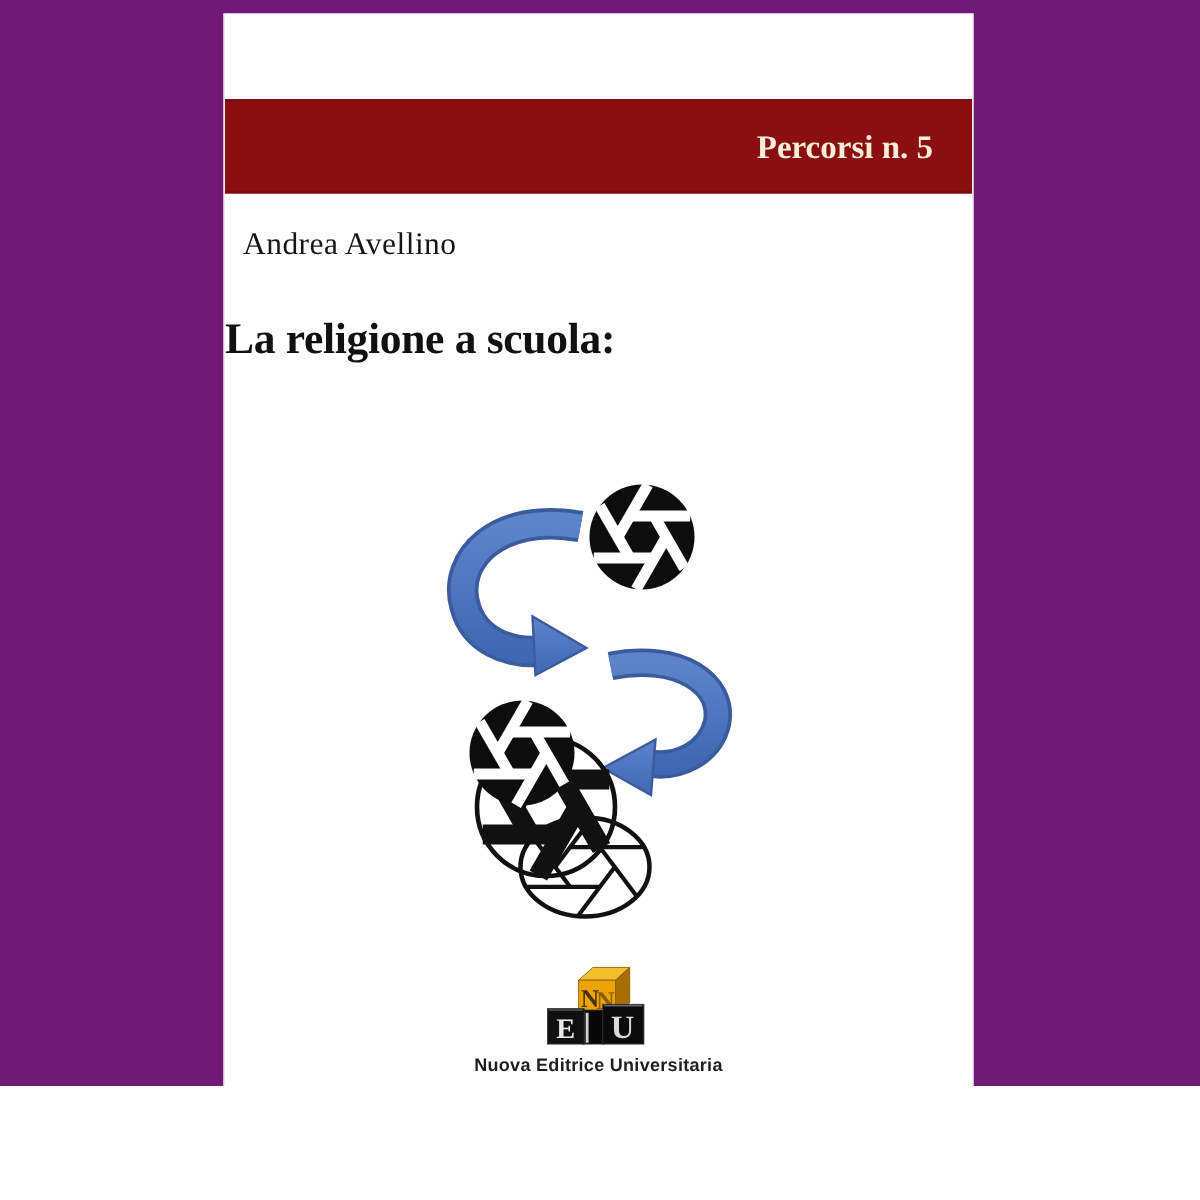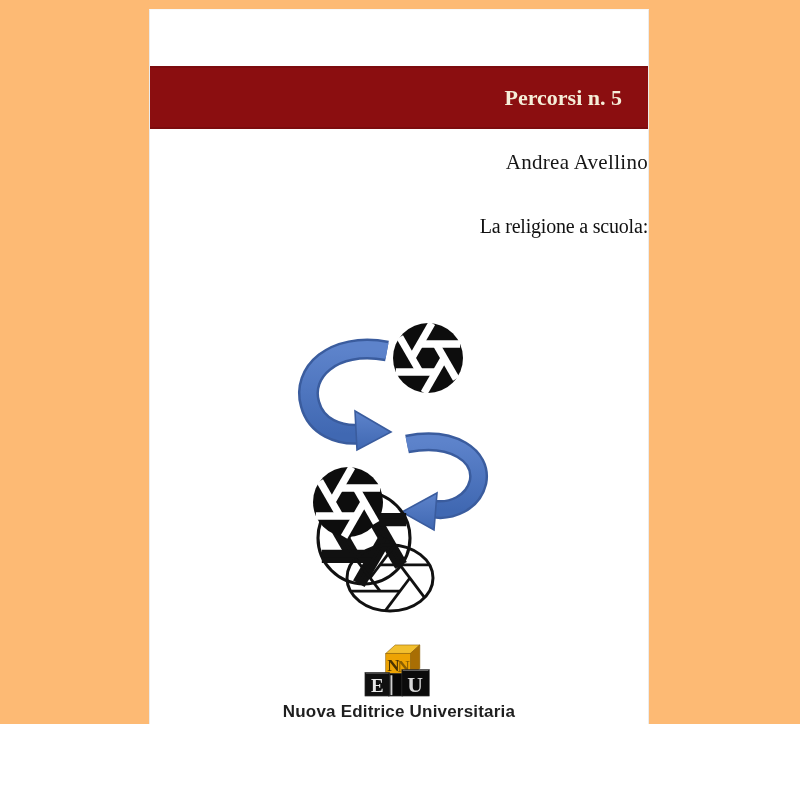--- a/index.html
+++ b/index.html
@@ -1,19 +1,19 @@
 <!DOCTYPE html>
 <html><head>
 <meta charset="utf-8">
 <style>
   html, body { margin: 0; padding: 0; background: #ffffff; }
   .stage {
     position: relative;
     width: 800px; height: 724px;
-    background: #fdba74;
+    background: #701a75;
     font-family: "Liberation Serif", "DejaVu Serif", serif;
     overflow: hidden;
   }
   .cover {
     position: absolute;
     left: 149px; top: 9px;
     width: 500px; height: 724px;
     background: #ffffff;
     border: 1px solid #ececec;
     border-top-color: #f8f8f8;
@@ -32,56 +32,56 @@
   .band span {
     display: inline-block;
     padding-right: 26px;
     line-height: 59px;
     color: #f5edd8;
     font-weight: bold;
     font-size: 22px;
   }
   .author {
     position: absolute;
-    left: 0; top: 140px;
+    left: 12px; top: 140px;
     width: 100%;
-    text-align: right;
+    text-align: left;
     color: #161616;
     font-size: 21px;
     letter-spacing: 0.3px;
   }
   .title {
     position: absolute;
     left: 0; top: 201px;
     width: 100%;
-    text-align: right;
+    text-align: left;
     color: #111111;
-    font-weight: normal;
-    font-size: 20px;
+    font-weight: bold;
+    font-size: 29px;
     line-height: 31px;
     letter-spacing: -0.2px;
   }
   .title span { display: block; }
   .graphic {
     position: absolute;
     left: 0; top: 300px;
     width: 500px; height: 320px;
   }
   .logo {
     position: absolute;
     left: 0; top: 634px;
     width: 100%;
     text-align: center;
   }
   .logo svg { display: inline-block; }
   .pubname {
     margin-top: 1px;
     font-family: "Liberation Sans", "DejaVu Sans", sans-serif;
     font-weight: bold;
-    font-size: 17px;
+    font-size: 12px;
     letter-spacing: 0.2px;
     color: #1f1f1f;
     text-align: center;
   }
 </style>
 </head>
 <body>
 
 <div class="stage">
   <div class="cover">

